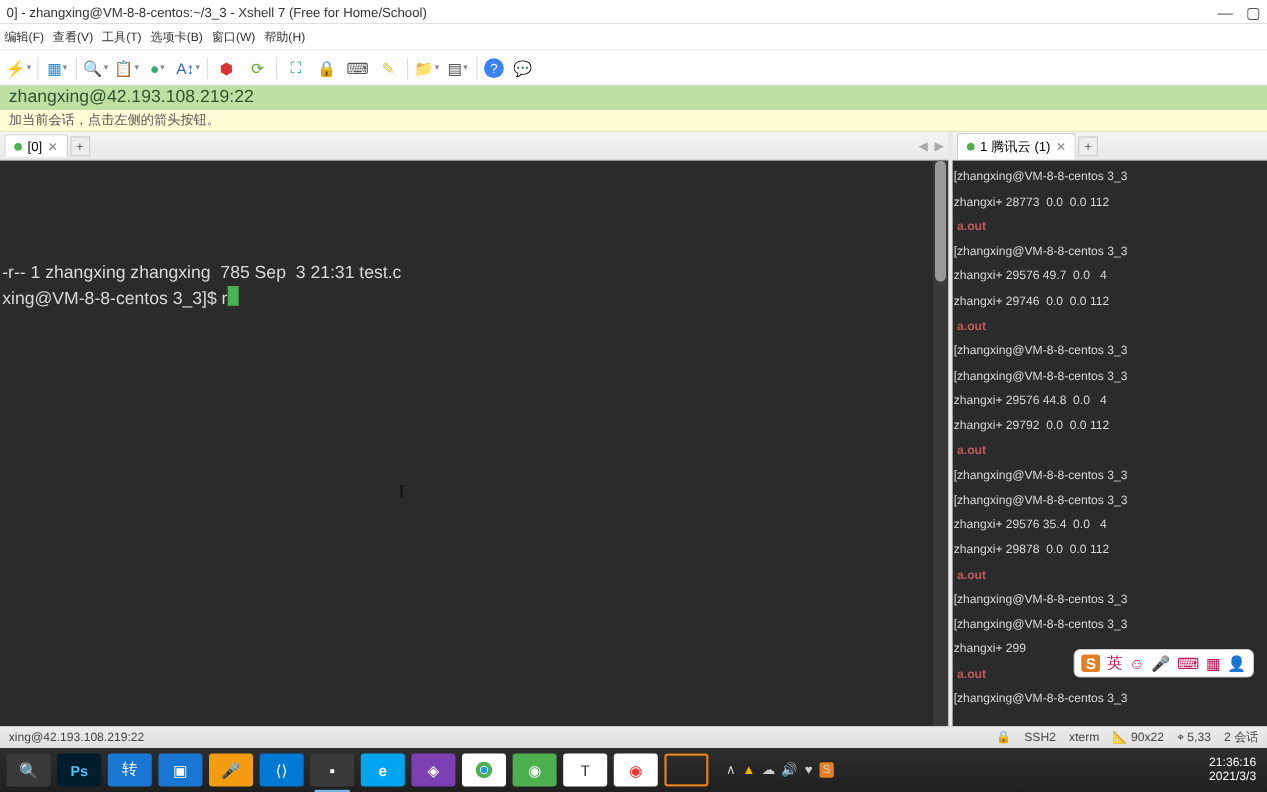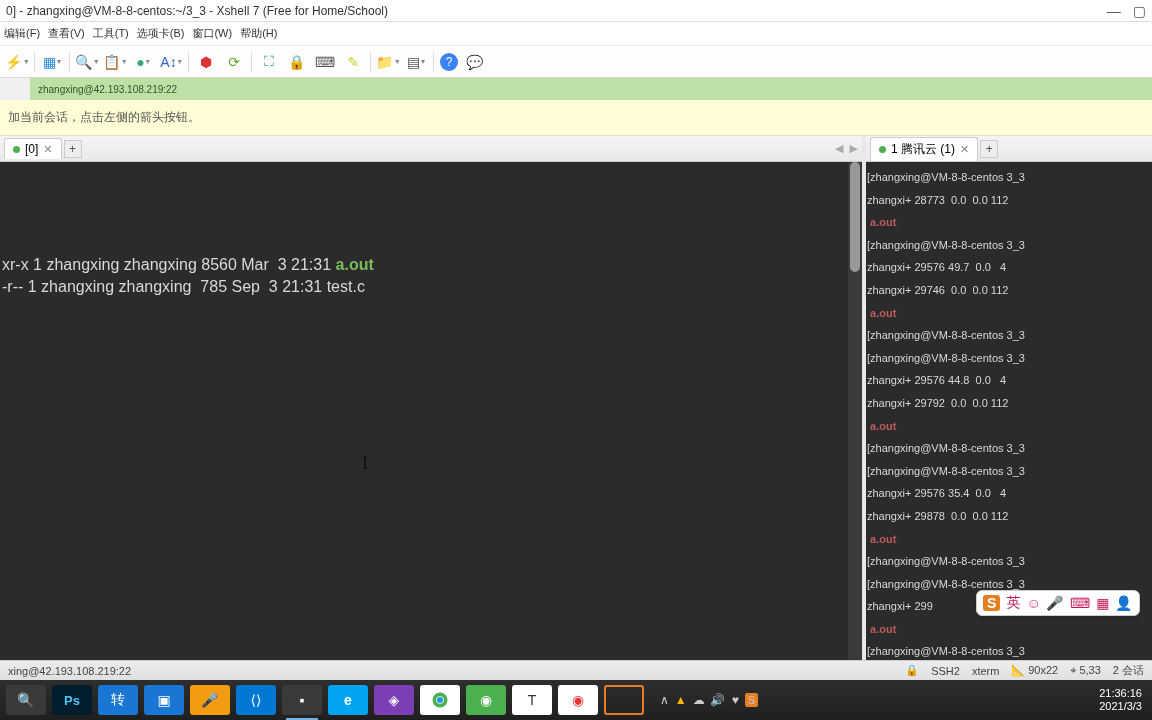--- a/index.html
+++ b/index.html
@@ -4,22 +4,22 @@
 <style>
 * { margin: 0; padding: 0; box-sizing: border-box; font-family: "Microsoft YaHei", "Segoe UI", sans-serif; }
 body { width: 1152px; height: 720px; overflow: hidden; background: #f0f0f0; display: flex; flex-direction: column; }
 .titlebar { height: 22px; background: #fff; display: flex; align-items: center; padding: 0 6px; font-size: 12px; color: #333; border-bottom: 1px solid #ddd; }
 .titlebar .wicons { margin-left: auto; display: flex; gap: 12px; font-size: 14px; color: #555; }
 .menubar { height: 24px; background: #fff; display: flex; align-items: center; padding: 0 4px; gap: 8px; font-size: 11px; color: #333; border-bottom: 1px solid #e5e5e5; }
 .toolbar { height: 32px; background: #fdfdfd; display: flex; align-items: center; padding: 0 6px; gap: 6px; border-bottom: 1px solid #d8d8d8; }
 .tbtn { width: 22px; height: 22px; display: flex; align-items: center; justify-content: center; font-size: 14px; color: #555; border-radius: 2px; }
 .tbtn.sep { width: 1px; background: #ddd; height: 20px; }
 .tbtn .arw { font-size: 8px; margin-left: 1px; color: #888; }
-.connbar { height: 22px; background: #bfe0a5; display: flex; align-items: center; padding: 0 8px; font-size: 10px; color: #2d552d; margin-left: 30px; }
-.infobar { height: 36px; background: #fffdd6; display: flex; align-items: center; padding: 0 8px; font-size: 12px; color: #555; border-bottom: 1px solid #e6e3b8; }
+.connbar { height: 22px; background: #bfe0a5; display: flex; align-items: center; padding: 0 8px; font-size: 16px; color: #2d552d; }
+.infobar { height: 20px; background: #fffdd6; display: flex; align-items: center; padding: 0 8px; font-size: 12px; color: #555; border-bottom: 1px solid #e6e3b8; }
 .tabstrip { height: 26px; background: linear-gradient(#f5f5f5,#e8e8e8); display: flex; align-items: center; padding: 0 4px; gap: 2px; font-size: 12px; border-bottom: 1px solid #ccc; }
 .tab { background: #fff; border: 1px solid #ccc; border-bottom: none; padding: 3px 8px; display: flex; align-items: center; gap: 5px; border-radius: 3px 3px 0 0; }
 .tab .dot { width: 7px; height: 7px; background: #4caf50; border-radius: 50%; }
 .tab .cls { color: #888; font-size: 11px; }
 .addtab { width: 18px; height: 18px; background: #eee; border: 1px solid #ccc; display: flex; align-items: center; justify-content: center; font-size: 12px; color: #555; }
 .navarw { margin-left: auto; color: #aaa; font-size: 11px; display: flex; gap: 6px; }
 .workarea { flex: 1; display: flex; min-height: 0; }
 .pane { display: flex; flex-direction: column; min-height: 0; }
 .pane.left { flex: 1; min-width: 0; }
 .pane.right { width: 290px; border-left: 4px solid #e8e8e8; }
@@ -108,21 +108,21 @@
       </div>
       <div class="addtab">+</div>
       <div class="navarw">
         <span>◀</span>
         <span>▶</span>
       </div>
     </div>
     <div class="term" id="leftterm">
       
       
-    <div>xr-x 1 zhangxing zhangxing 8560 Mar  3 21:31 <span class="green">a.out</span></div><div>-r-- 1 zhangxing zhangxing  785 Sep  3 21:31 test.c</div><div class="scroll"><div class="thumb"></div></div><span class="ibeam">I</span></div>
+    <div>-r-- 1 zhangxing zhangxing  785 Sep  3 21:31 test.c</div><div>xing@VM-8-8-centos 3_3]$ r<span class="cursor"></span></div><div class="scroll"><div class="thumb"></div></div><span class="ibeam">I</span></div>
   </div>
   <div class="pane right">
     <div class="righttabs">
       <div class="tab">
         <span class="dot"></span>
         <span>1 腾讯云 (1)</span>
         <span class="cls">✕</span>
       </div>
       <div class="addtab">+</div>
     </div>

